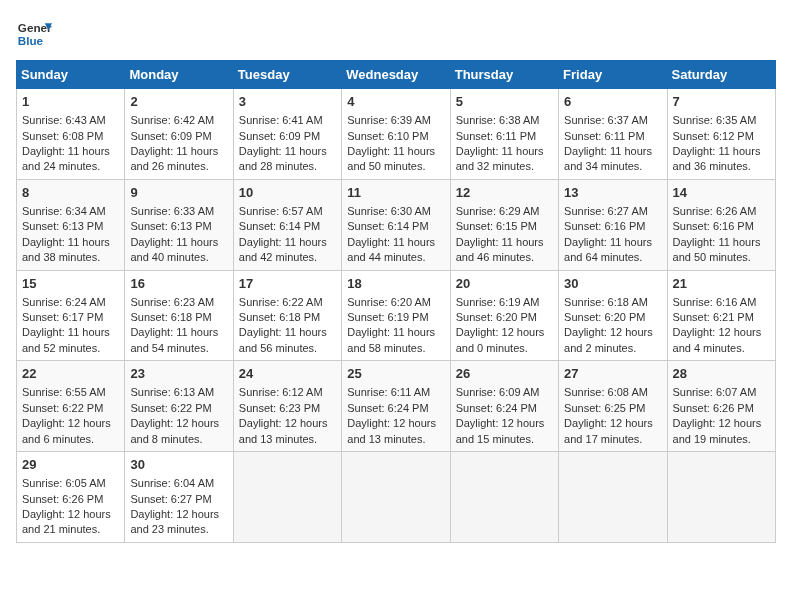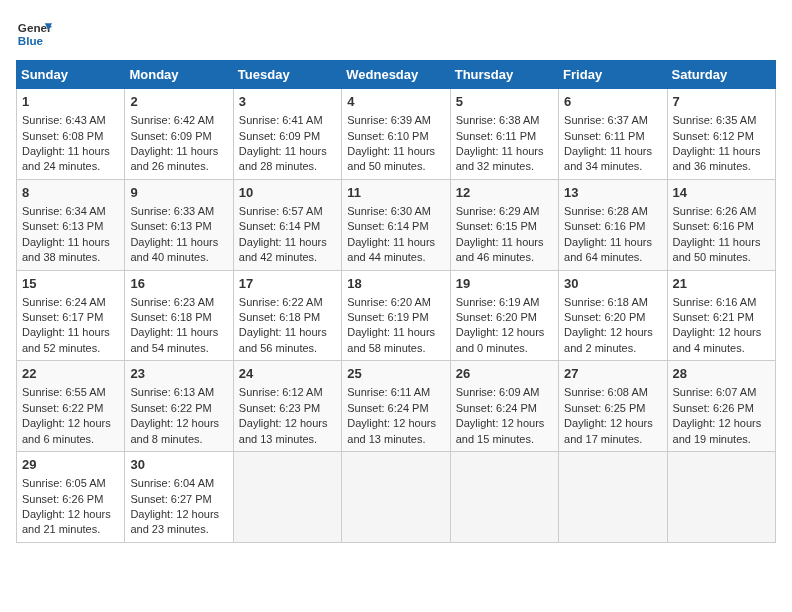--- a/index.html
+++ b/index.html
@@ -187,21 +187,21 @@
         </td>
         <td>
           <span class="day-num">12</span>
           <div>Sunrise: 6:29 AM</div>
           <div>Sunset: 6:15 PM</div>
           <div>Daylight: 11 hours</div>
           <div>and 46 minutes.</div>
         </td>
         <td>
           <span class="day-num">13</span>
-          <div>Sunrise: 6:28 AM</div>
+          <div>Sunrise: 6:27 AM</div>
           <div>Sunset: 6:16 PM</div>
           <div>Daylight: 11 hours</div>
           <div>and 64 minutes.</div>
         </td>
         <td>
           <span class="day-num">14</span>
           <div>Sunrise: 6:26 AM</div>
           <div>Sunset: 6:16 PM</div>
           <div>Daylight: 11 hours</div>
           <div>and 50 minutes.</div>
@@ -230,21 +230,21 @@
           <div>and 56 minutes.</div>
         </td>
         <td>
           <span class="day-num">18</span>
           <div>Sunrise: 6:20 AM</div>
           <div>Sunset: 6:19 PM</div>
           <div>Daylight: 11 hours</div>
           <div>and 58 minutes.</div>
         </td>
         <td>
-          <span class="day-num">19</span>
+          <span class="day-num">20</span>
           <div>Sunrise: 6:19 AM</div>
           <div>Sunset: 6:20 PM</div>
           <div>Daylight: 12 hours</div>
           <div>and 0 minutes.</div>
         </td>
         <td>
           <span class="day-num">30</span>
           <div>Sunrise: 6:18 AM</div>
           <div>Sunset: 6:20 PM</div>
           <div>Daylight: 12 hours</div>

